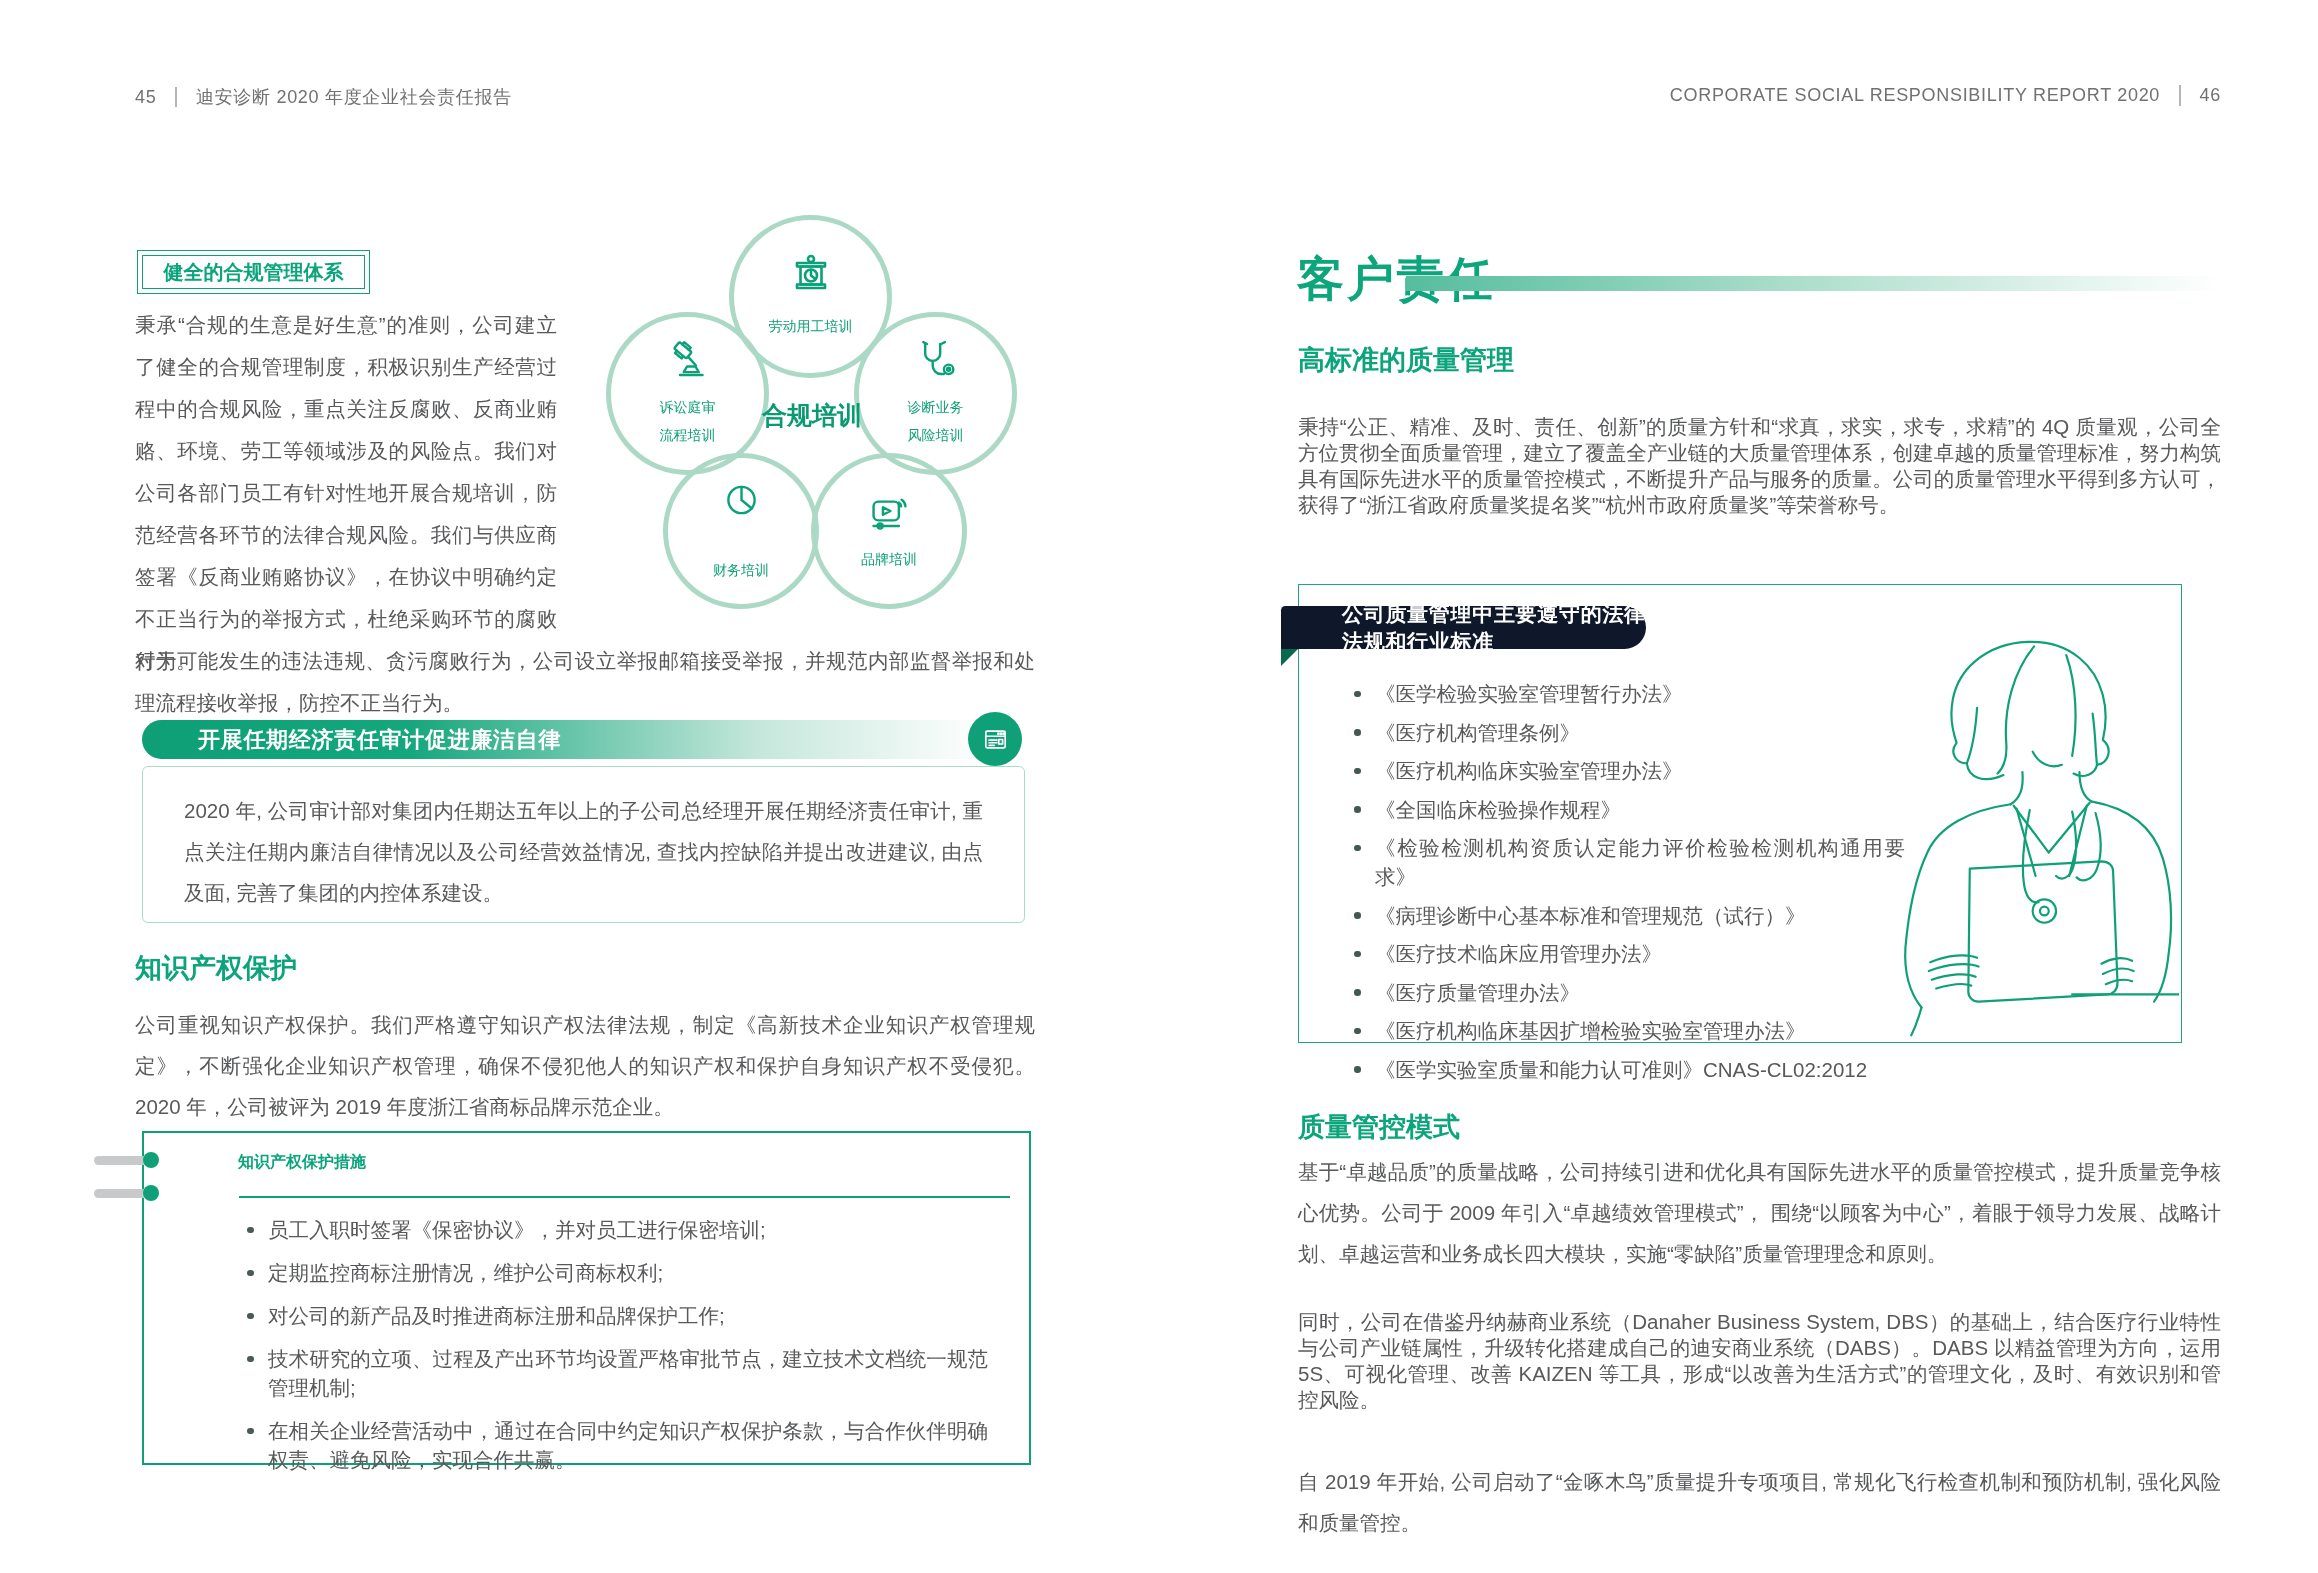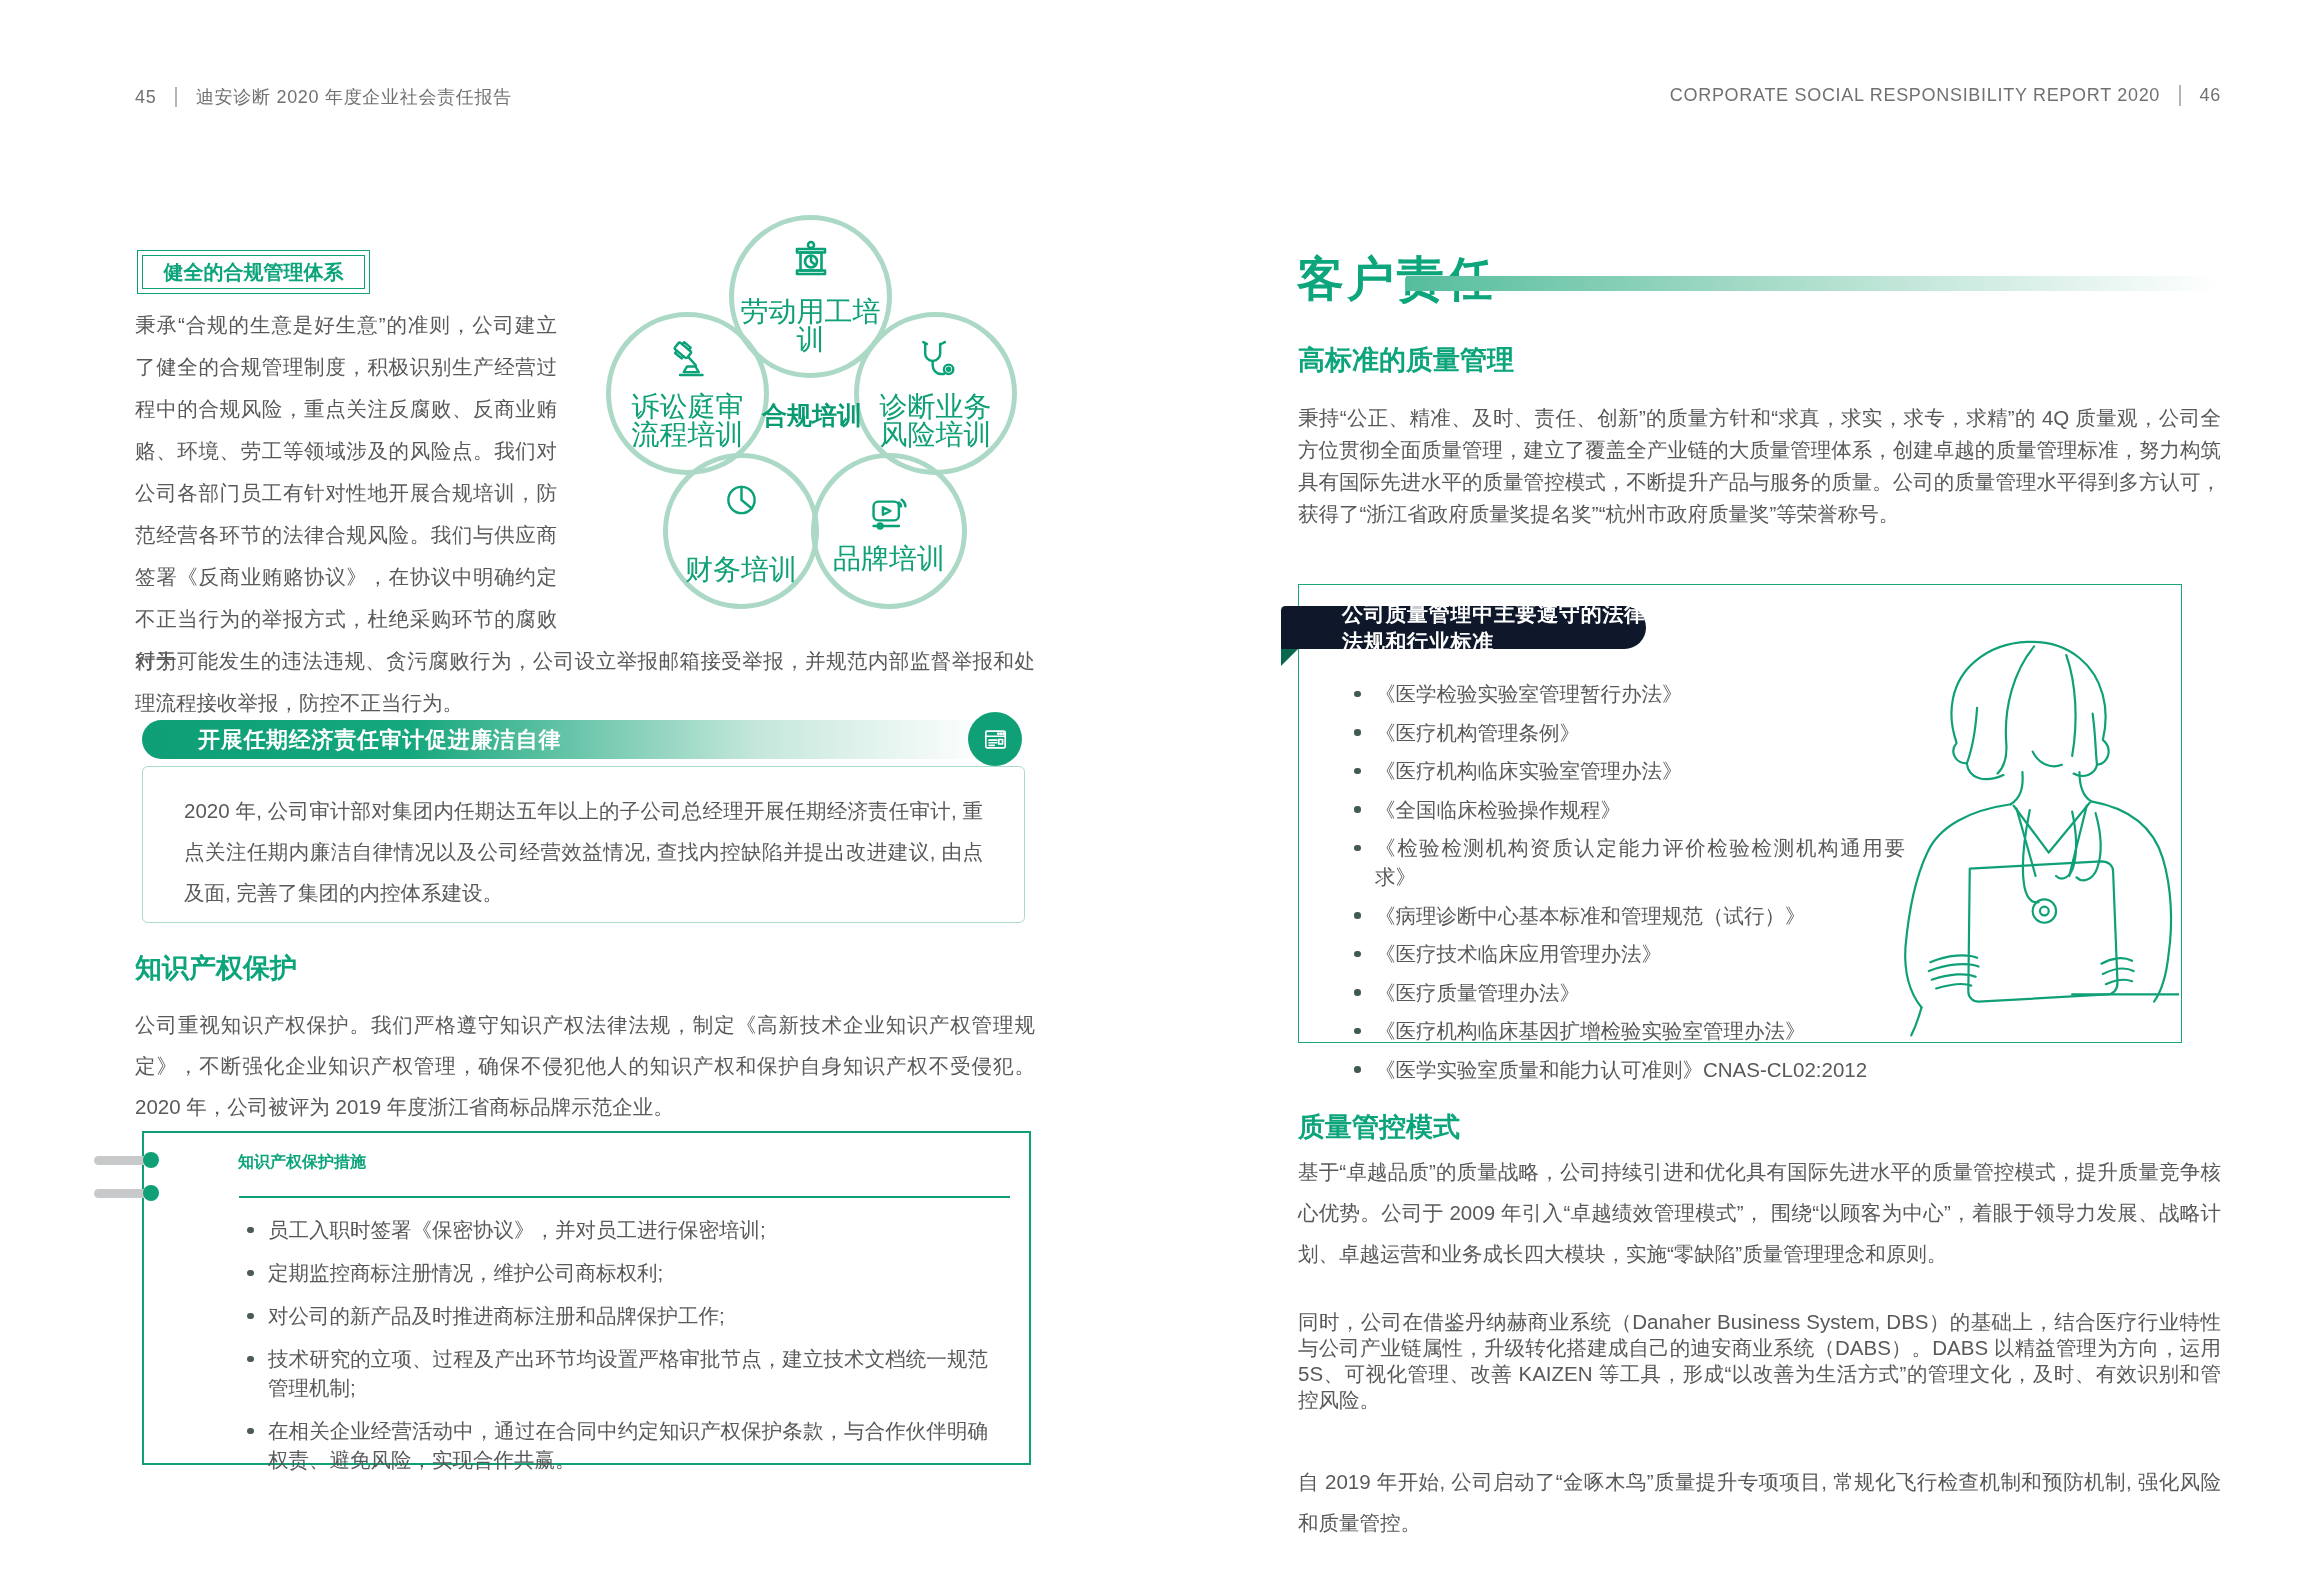--- a/index.html
+++ b/index.html
@@ -12,21 +12,21 @@
   
   .body-p{font-size:20.5px;line-height:42px;text-align:justify;color:#58595b;margin:0;}
   .h2{font-size:27px;font-weight:bold;color:#0ba47b;margin:0;}
   
   .dbl-box{border:1.5px solid #0fa077;padding-left:12px;}
   .dbl-box-inner{position:absolute;left:3.7px;top:3.7px;right:3.7px;bottom:3.7px;border:1.5px solid #0fa077;
                  display:flex;align-items:center;justify-content:center;
                  font-size:20px;font-weight:bold;color:#0ba47b;}
   .circle{position:absolute;border:5.1px solid #abd9c6;border-radius:50%;background:transparent;
           display:flex;flex-direction:column;align-items:center;justify-content:center;text-align:center;}
-  .circle .lbl{font-size:28px;color:#0fa077;line-height:28px;white-space:pre-line;margin-top:13px;}
+  .circle .lbl{font-size:14px;color:#0fa077;line-height:28px;white-space:pre-line;margin-top:13px;}
   .circle svg{stroke:#0aa178;fill:none;stroke-width:2.6;stroke-linecap:round;stroke-linejoin:round;}
   .diagram-center{font-size:25px;font-weight:bold;color:#0a9a72;}
   .audit-banner{height:39px;border-radius:20px;
       background:linear-gradient(to right,#0e9f76 0%,#14a67c 30%,rgba(150,212,190,.55) 70%,rgba(255,255,255,0) 96%);
       display:flex;align-items:center;}
   .audit-banner .txt{font-size:22px;font-weight:bold;color:#ffffff;padding-left:56px;letter-spacing:0.7px;}
   .audit-icon{width:54px;height:54px;border-radius:50%;background:#0fa077;
       display:flex;align-items:center;justify-content:center;}
   .audit-icon svg{stroke:#ffffff;fill:none;stroke-width:2.6;stroke-linecap:round;stroke-linejoin:round;}
   .round-box{border:1.5px solid #a9dbc7;border-radius:5.8px;}
@@ -37,21 +37,21 @@
   .pin::after{content:"";position:absolute;right:-7.3px;top:-3.7px;width:16px;height:16px;border-radius:50%;background:#0fa077;}
   ul.dotlist{list-style:none;margin:0;padding:0;}
   ul.dotlist li{position:relative;padding-left:25px;font-size:20.5px;line-height:29px;color:#58595b;text-align:justify;}
   ul.dotlist li::before{content:"";position:absolute;left:4.4px;top:11.7px;width:6.6px;height:6.6px;border-radius:50%;background:#4c5a55;}
   ul.lawlist li{margin-bottom:9.5px;}
   ul.lawlist li::before{background:#3f5a50;}
   ul.iplist li{margin-bottom:14px;}
   
   .h1{font-size:47px;font-weight:bold;color:#0ca57c;letter-spacing:2.9px;margin:0;}
   .grad-bar{height:15.3px;background:linear-gradient(to right,#55bd9d 0%,#a8dcc9 45%,rgba(255,255,255,0) 100%);}
-  .tight-p{line-height:32px;}
+  .tight-p{line-height:26px;margin-top:12px;}
   .law-box{border:1.5px solid #1ca67e;}
   .law-banner{height:43px;background:#0f172a;border-radius:4.4px 22px 22px 0;
       display:flex;align-items:center;}
   .law-banner .txt{font-size:21px;font-weight:bold;color:#ffffff;padding-left:61px;letter-spacing:0.7px;}
   .law-fold{width:0;height:0;border-top:17.5px solid #09684d;border-right:17.5px solid transparent;}
   .doctor svg{stroke:#0fa077;fill:none;stroke-width:3;stroke-linecap:round;stroke-linejoin:round;}
 </style>
 </head>
 <body>
 

